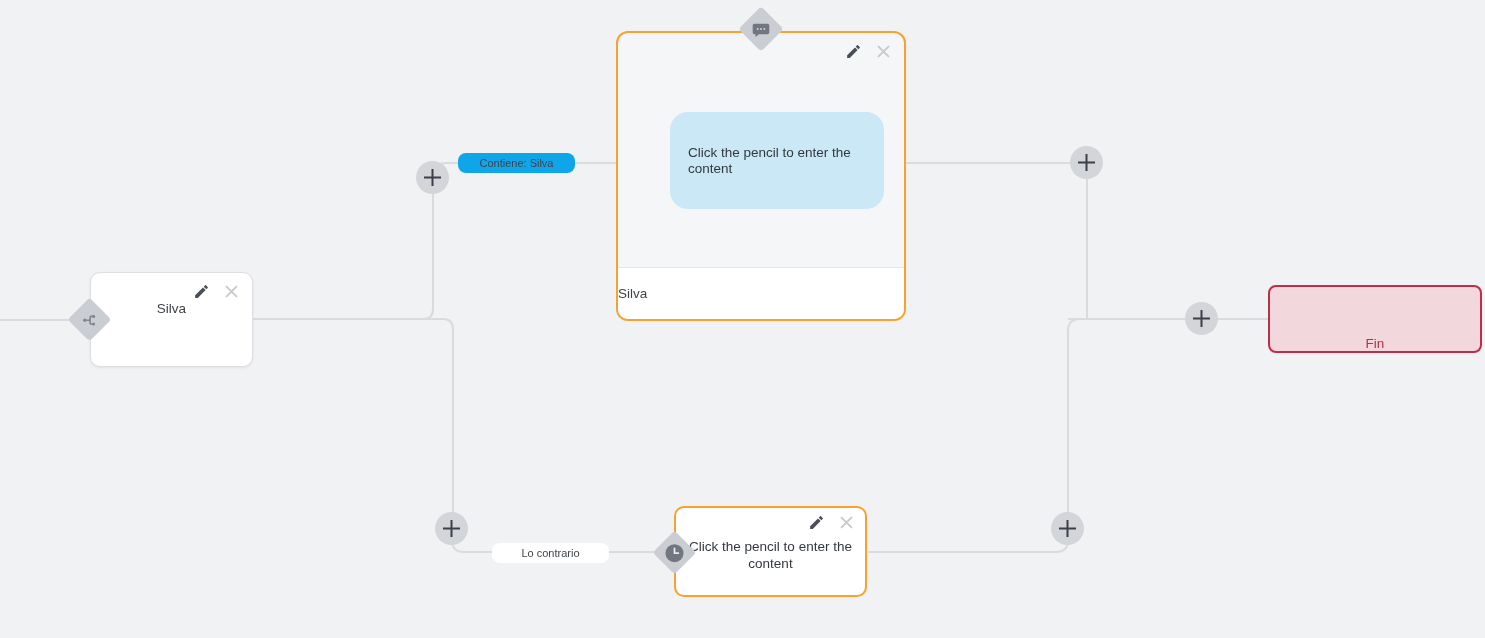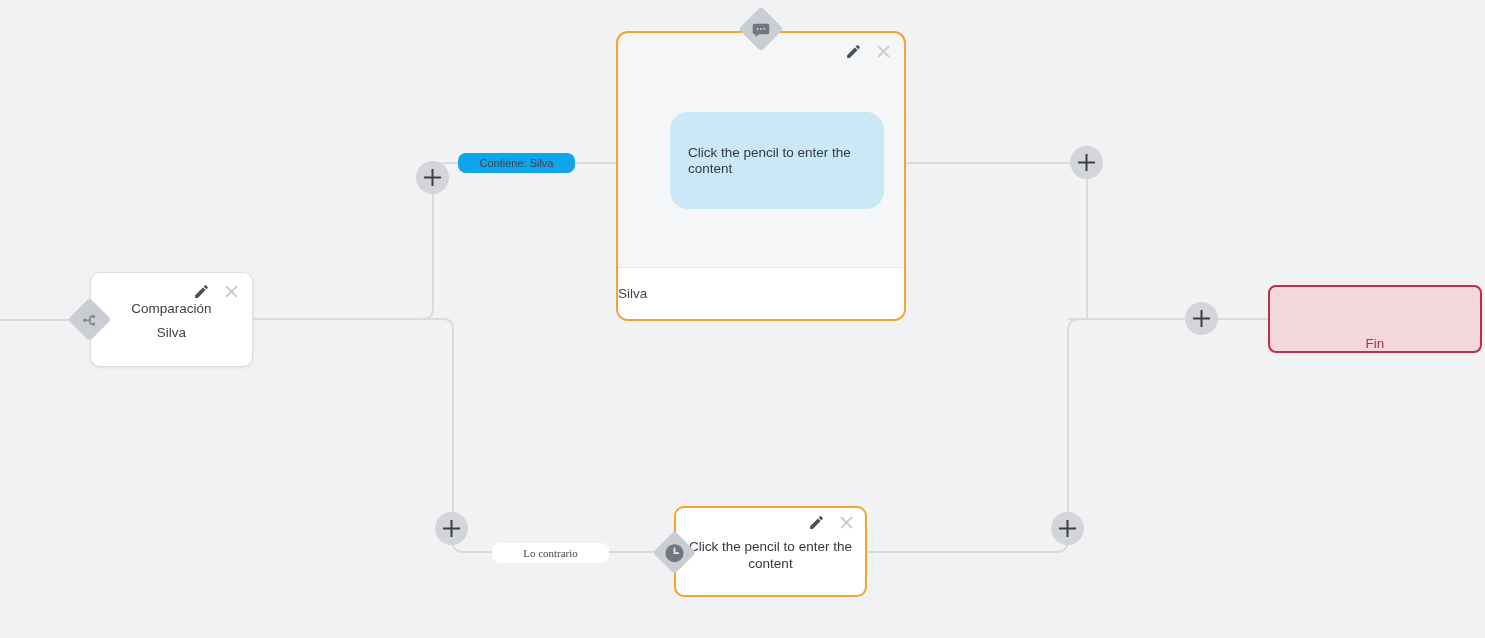--- a/index.html
+++ b/index.html
@@ -104,33 +104,32 @@
       <path d="M 433 178 Q 433 163 446 163 H 618"></path>
       <path d="M 452 529 V 540 Q 452 552 464 552 H 664"></path>
       <path d="M 906 163 H 1087"></path>
       <path d="M 1087 163 V 319"></path>
       <path d="M 1068 319 H 1268"></path>
       <path d="M 868 552 H 1056 Q 1068 552 1068 540 V 331 Q 1068 319 1080 319"></path>
     </g>
   </svg>
 
   <div class="pill pill-gray" style="left:458px;top:153px;">Contiene: Silva</div>
-  <div class="pill pill-white" style="left:492px;top:543px;font-family:Liberation Serif, serif;">Lo contrario</div>
+  <div class="pill pill-white" style="left:492px;top:543px;">Lo contrario</div>
 
   <div class="card condition-card">
     <div class="actions" style="top:10px;right:12px;">
       <svg class="icon-btn" viewBox="0 0 24 24">
         <path fill="#4a4f57" d="M3 17.25V21h3.75L17.81 9.94l-3.75-3.75L3 17.25zM20.71 7.04c.39-.39.39-1.02 0-1.41l-2.34-2.34a.9959.9959 0 0 0-1.41 0l-1.83 1.83 3.75 3.75 1.83-1.83z"></path>
       </svg>
       <svg class="icon-btn" viewBox="0 0 24 24">
         <path stroke="#c6c9ce" stroke-width="2.6" stroke-linecap="round" d="M5 5 L19 19 M19 5 L5 19"></path>
       </svg>
     </div>
     <div class="condition-title">
-      <div>Comparación</div>
       <div>Silva</div>
     </div>
   </div>
   <div class="diamond" style="left:74px;top:304px;">
     <span class="dicon">
       <svg width="16" height="16" viewBox="0 0 16 16">
         <g stroke="#81868e" stroke-width="1.6" fill="#81868e">
           <circle cx="3.4" cy="8" r="1.7" stroke="none"></circle>
           <path d="M5 8 H 8.6" fill="none"></path>
           <path d="M8.6 4.2 V 11.8" fill="none"></path>

